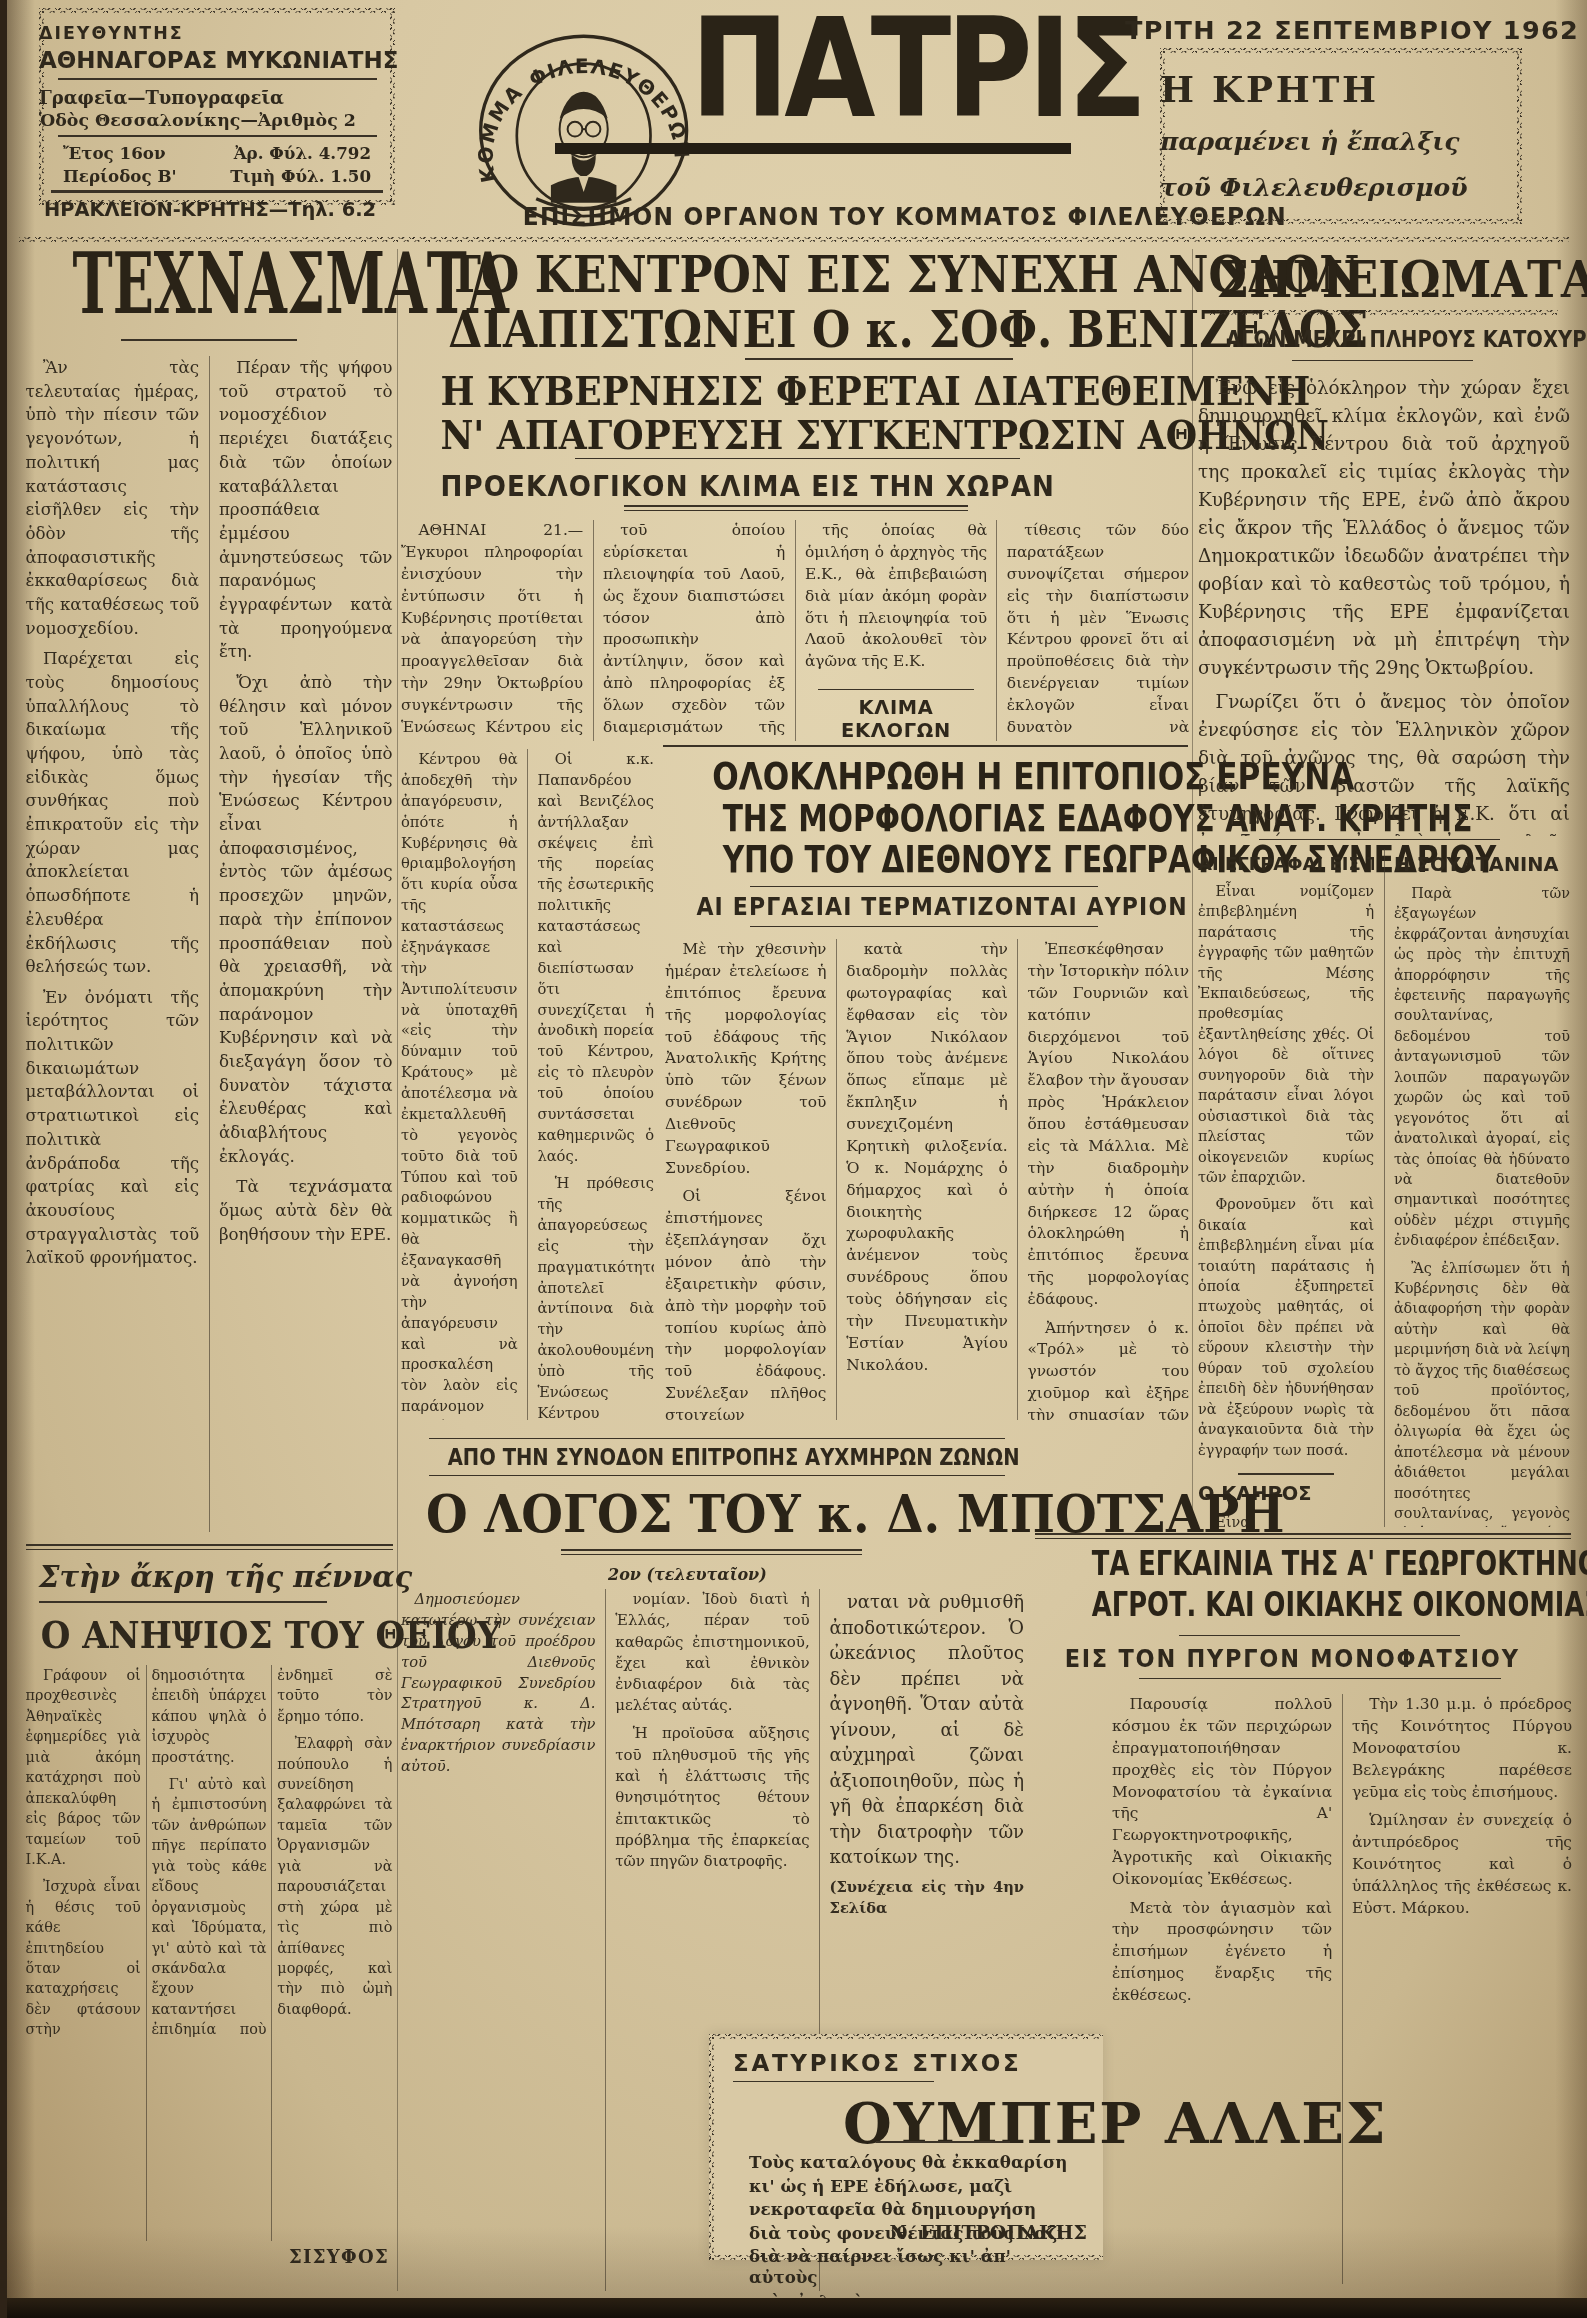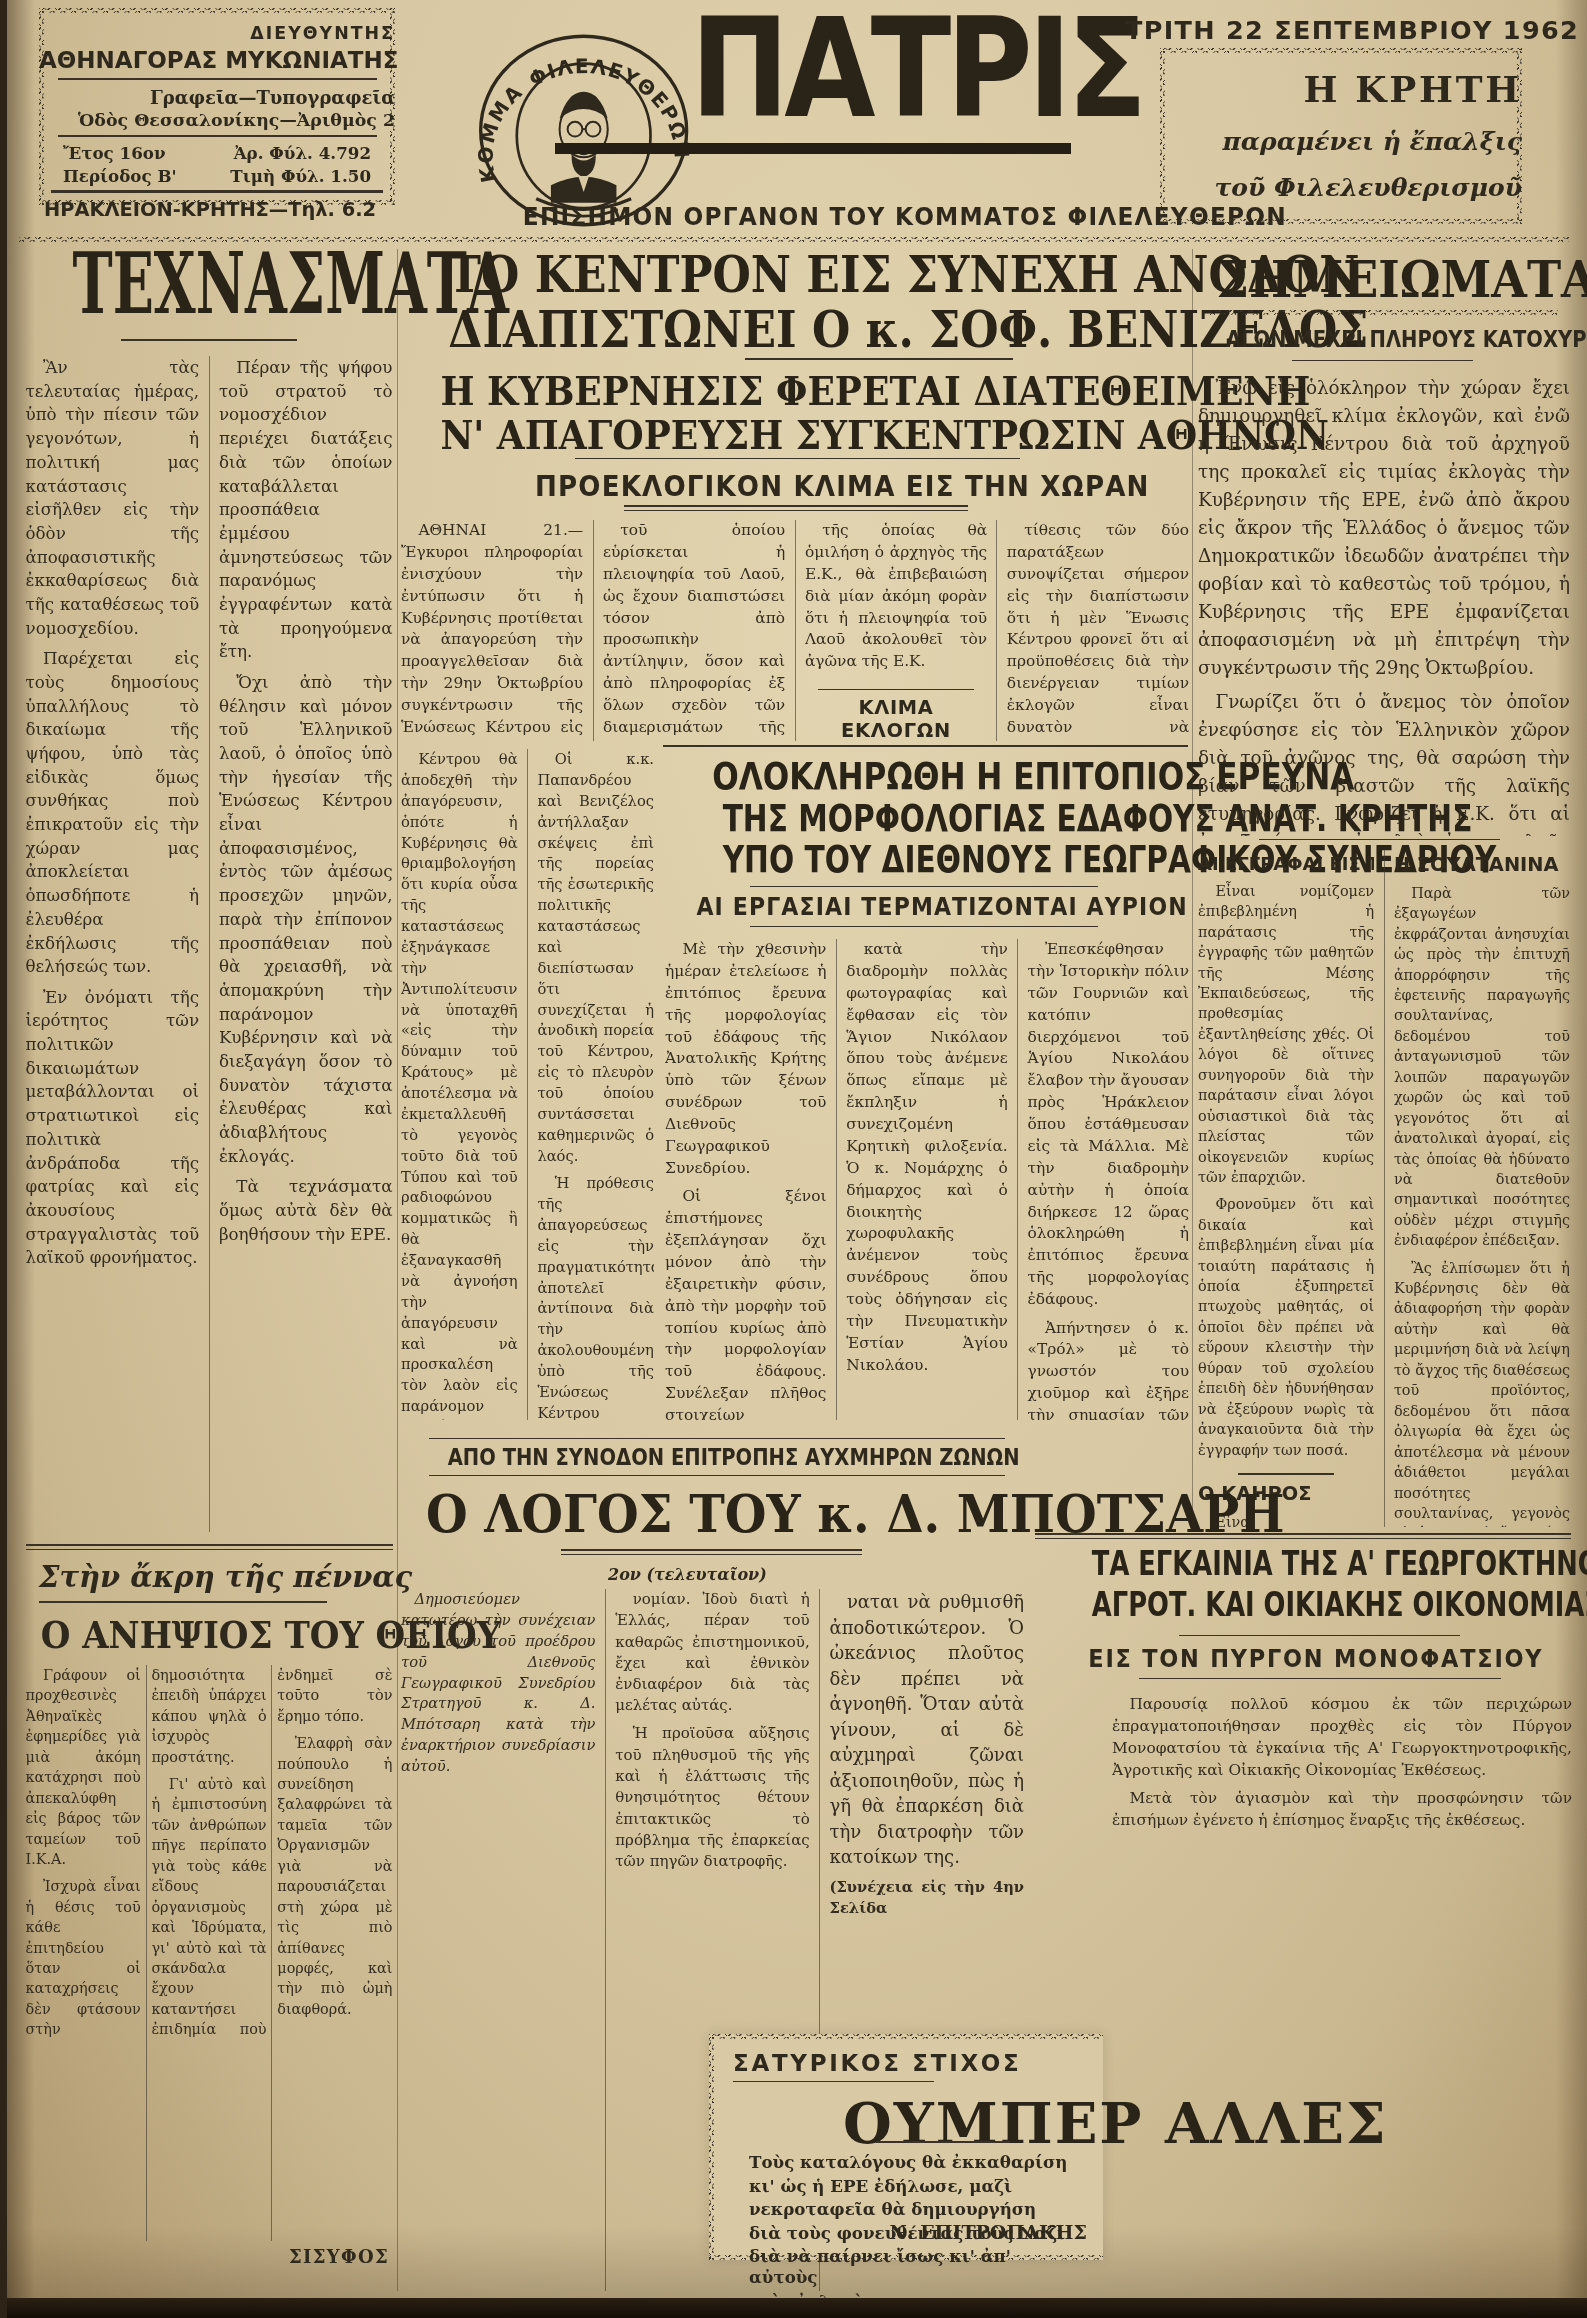--- a/index.html
+++ b/index.html
@@ -8,21 +8,21 @@
       linear-gradient(90deg, rgba(46,30,14,.55) 0%, rgba(46,30,14,0) 2.2%),
       linear-gradient(270deg, rgba(70,52,28,.35) 0%, rgba(70,52,28,0) 2%),
       linear-gradient(0deg, rgba(46,30,14,.25) 0%, rgba(46,30,14,0) 4%),
       radial-gradient(ellipse at 52% 28%, #e2d4b0 0%, #d8c8a3 45%, #c9b78f 75%, #ab9369 100%);
   }
   .abs{position:absolute;}
   .serif{font-family:"DejaVu Serif",serif;}
   .sans{font-family:"DejaVu Sans",sans-serif;}
   .b{font-weight:bold;}
   .i{font-style:italic;}
-  .center{text-align:right;}
+  .center{text-align:left;}
   .right{text-align:right;}
   .nw{white-space:nowrap;}
   .cond{display:block;transform-origin:50% 50%;white-space:nowrap;}
   .ink{color:#2a2317;}
   .rule{background:#3a3226;height:2px;}
   .rule2{height:2.7px;border-top:2px solid #3a3226;border-bottom:1.3px solid #3a3226;background:transparent;}
   .vr{position:absolute;width:1.3px;background:rgba(58,50,38,.45);}
   .wavy-h{height:5.4px;background:
     radial-gradient(5.4px 5.4px at 2.7px 5.4px, rgba(0,0,0,0) 1.7px, #3a3226 1.7px 2.7px, rgba(0,0,0,0) 2.7px) repeat-x 0 0/10.7px 5.4px,
     radial-gradient(5.4px 5.4px at 2.7px 0px, rgba(0,0,0,0) 1.7px, #3a3226 1.7px 2.7px, rgba(0,0,0,0) 2.7px) repeat-x 5.4px 0/10.7px 5.4px;}
@@ -308,20 +308,24 @@
   <div class="abs rule" style="left:1179px;top:1635px;width:281px;height:1.3px;"></div>
   <div class="abs sans b center" style="left:1032px;top:1643px;width:544px;font-size:25.5px;">
     <span class="cond" style="transform:scaleX(.88);letter-spacing:2px;">ΕΙΣ ΤΟΝ ΠΥΡΓΟΝ ΜΟΝΟΦΑΤΣΙΟΥ</span>
   </div>
   <div class="abs rule" style="left:1139px;top:1678px;width:362px;height:1.3px;"></div>
   <div class="abs cols" style="left:1112px;top:1694px;width:460px;height:590px;">
     <div class="c copy" style="font-size:15.4px;">
         <p>Παρουσίᾳ πολλοῦ κόσμου ἐκ τῶν περιχώρων ἐπραγματοποιήθησαν προχθὲς εἰς τὸν Πύργον Μονοφατσίου τὰ ἐγκαίνια τῆς Α' Γεωργοκτηνοτροφικῆς, Ἀγροτικῆς καὶ Οἰκιακῆς Οἰκονομίας Ἐκθέσεως.</p>
         <p>Μετὰ τὸν ἁγιασμὸν καὶ τὴν προσφώνησιν τῶν ἐπισήμων ἐγένετο ἡ ἐπίσημος ἔναρξις τῆς ἐκθέσεως.</p>
       </div>
+    <div class="c copy" style="font-size:15.4px;">
+        <p>Τὴν 1.30 μ.μ. ὁ πρόεδρος τῆς Κοινότητος Πύργου Μονοφατσίου κ. Βελεγράκης παρέθεσε γεῦμα εἰς τοὺς ἐπισήμους.</p>
+        <p>Ὡμίλησαν ἐν συνεχείᾳ ὁ ἀντιπρόεδρος τῆς Κοινότητος καὶ ὁ ὑπάλληλος τῆς ἐκθέσεως κ. Εὐστ. Μάρκου.</p>
+      </div>
   </div>
 
   <div class="abs boxpaper" style="left:709px;top:2034px;width:394px;height:226px;">
     <div class="abs wavy-h" style="left:0;top:0;width:100%;"></div>
     <div class="abs wavy-h" style="left:0;bottom:0;width:100%;"></div>
     <div class="abs wavy-v" style="left:0;top:0;height:100%;"></div>
     <div class="abs sans b nw" style="left:24px;top:16px;font-size:23px;letter-spacing:2.7px;">ΣΑΤΥΡΙΚΟΣ ΣΤΙΧΟΣ</div>
     <div class="abs rule" style="left:24px;top:47px;width:201px;height:1.3px;"></div>
     <div class="abs serif b nw ink" style="left:134px;top:56px;font-size:56px;letter-spacing:2px;">ΟΥΜΠΕΡ ΑΛΛΕΣ</div>
     <div class="abs rule" style="left:167px;top:107px;width:134px;"></div>

